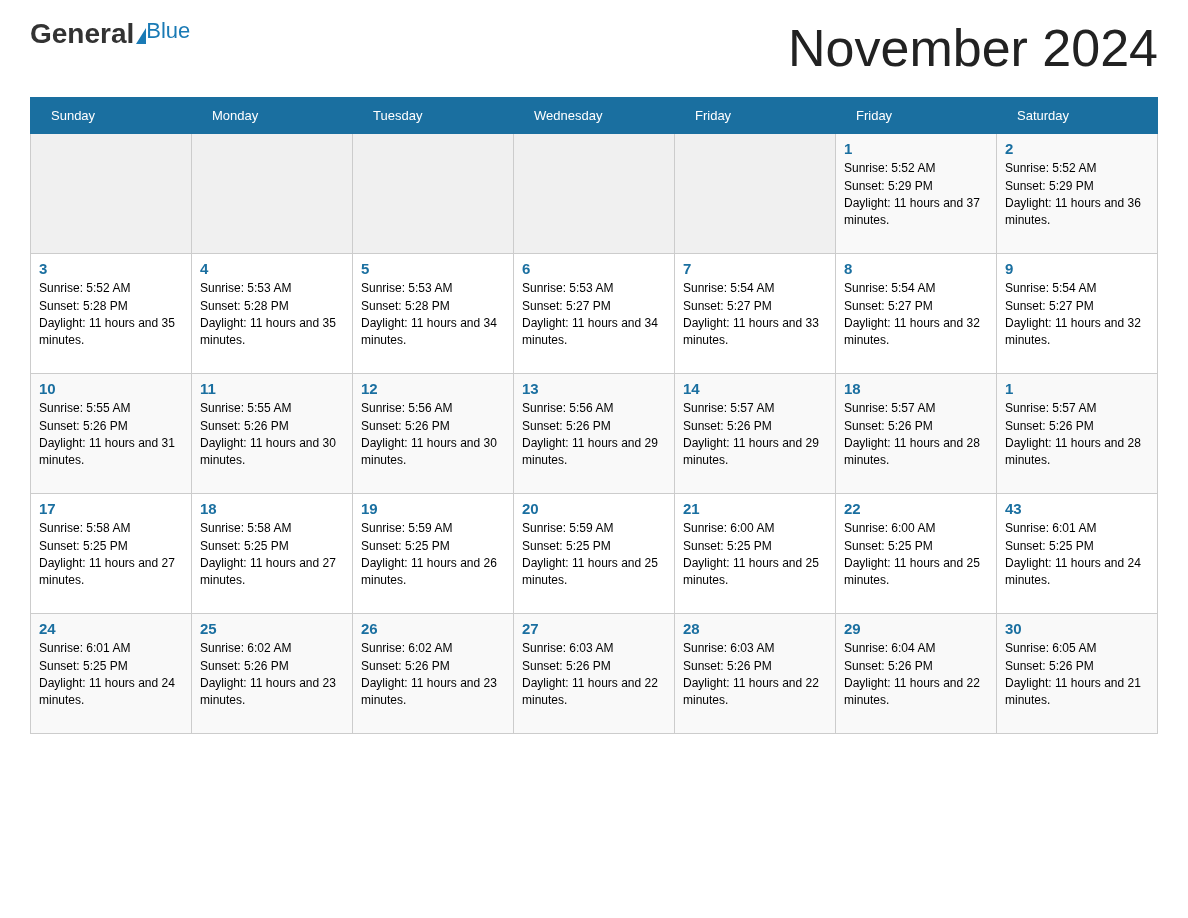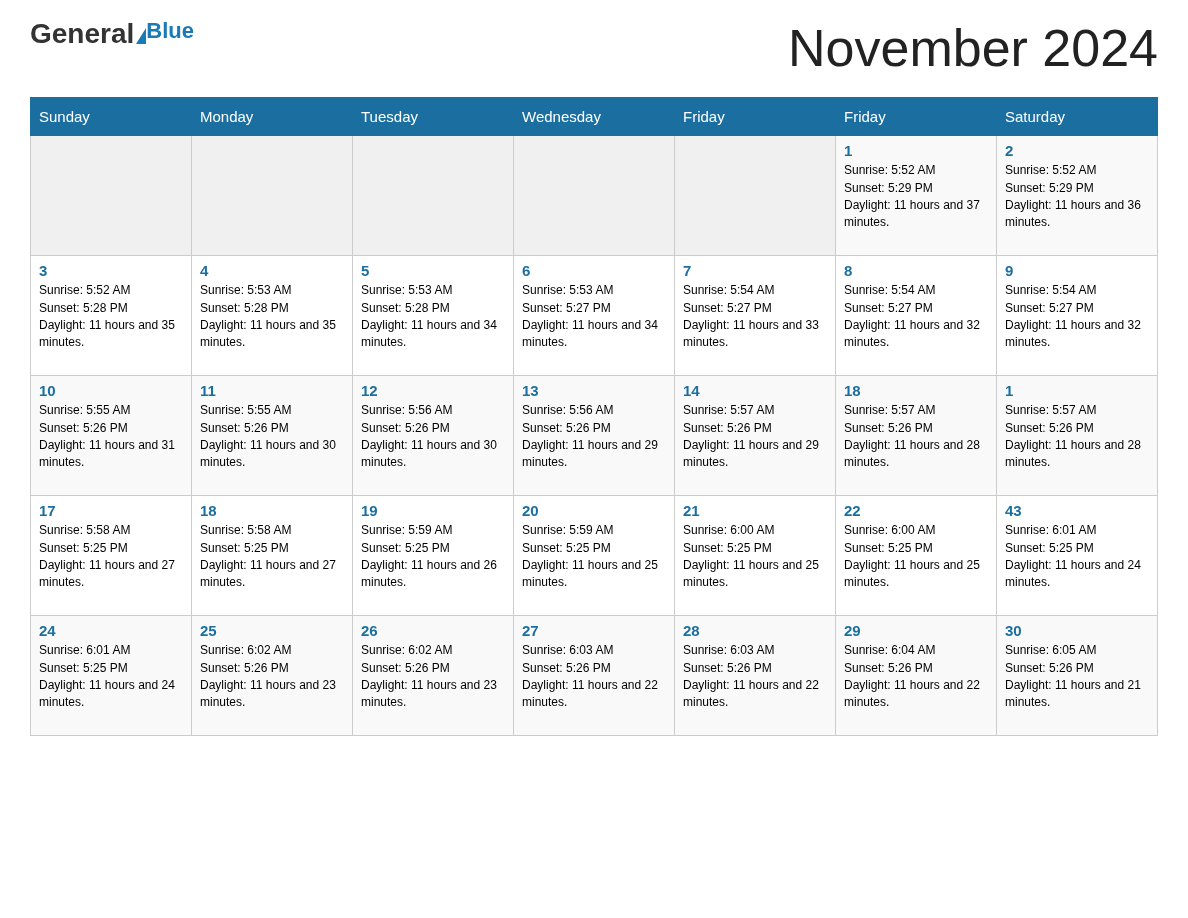--- a/index.html
+++ b/index.html
@@ -34,21 +34,21 @@
       display: inline-block;
       width: 0;
       height: 0;
       border-left: 10px solid transparent;
       border-bottom: 16px solid #1a7ab5;
       margin-left: 2px;
       vertical-align: middle;
     }
     .logo-blue {
       font-size: 22px;
-      font-weight: bold;
+      font-weight: normal;
       color: #1a7ab5;
       margin-top: -2px;
     }
     #title-area {
       text-align: right;
     }
     #title-area h1 {
       font-size: 52px;
       font-weight: normal;
       color: #222;
@@ -59,22 +59,22 @@
       font-weight: normal;
       color: #333;
     }
     table {
       width: 100%;
       border-collapse: collapse;
     }
     thead tr th {
       background-color: #1a6fa0;
       color: #fff;
-      padding: 10px 8px;
-      font-size: 15px;
+      padding: 10px 20px;
+      font-size: 13px;
       font-weight: normal;
       text-align: left;
       border: 1px solid #1a6fa0;
     }
     tbody tr td {
       vertical-align: top;
       padding: 6px 8px;
       font-size: 13px;
       color: #333;
       border: 1px solid #ccc;

